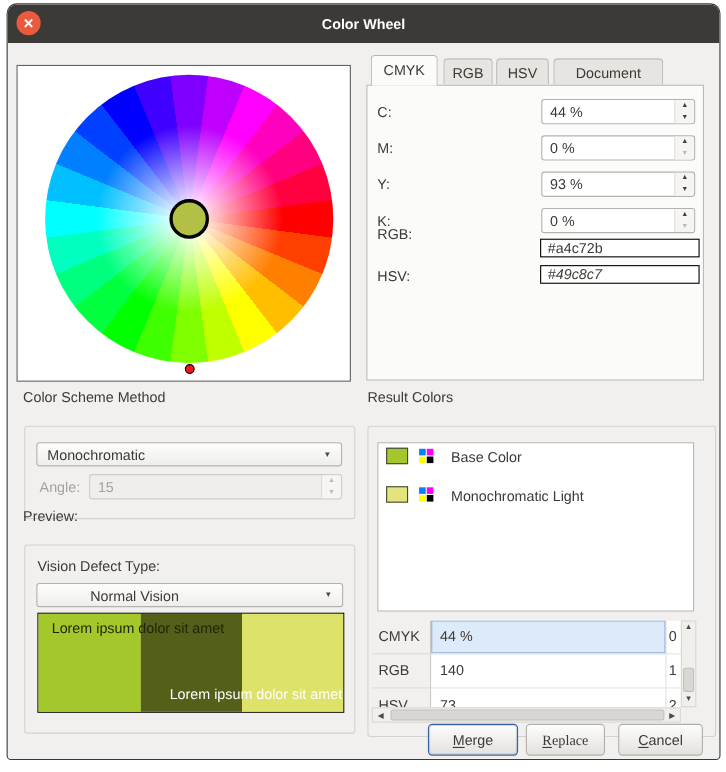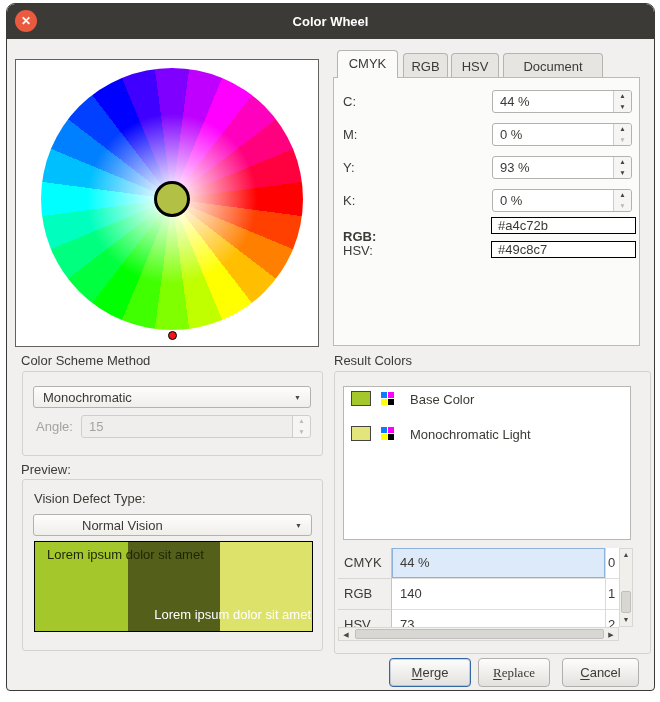--- a/index.html
+++ b/index.html
@@ -49,21 +49,21 @@
   .sf-text { flex:1; padding-left:7px; line-height:21px; }
   .spinner { width:18px; border-left:1px solid #cfcdc9; background:#f6f5f3;
     display:flex; flex-direction:column; border-radius:0 3px 3px 0; }
   .spinner span { flex:1; text-align:center; font-size:6.5px; line-height:10px; color:#43423e; cursor:pointer; }
   .spinner span.dim { color:#bcbab6; }
   .spinfield.disabled { background:#efeeec; border-color:#d0cecb; }
   .spinfield.disabled .sf-text { color:#a5a3a0; }
   .hexfield { position:absolute; width:145px; height:17px; background:#fff; border:1px solid #000;
     line-height:15px; padding-left:6px; }
 
-  .gb { position:absolute; border:1px solid #d4d2ce; border-radius:3px; }
+  .gb { position:absolute; border:1px solid #d4d2ce; border-radius:3px;margin-top:16px; }
   .dd { position:absolute; height:22px; background:linear-gradient(#fdfdfc,#efeeeb);
     border:1px solid #b4b2ae; border-radius:3px; display:flex; align-items:center;
     padding:0 9px; cursor:pointer; }
   .dd .dd-text { flex:1; }
   .dd .dd-arr { font-size:7px; color:#4a4843; }
 
   .preview-rect { position:absolute; border:1px solid #000; display:flex; }
   .band { height:100%; }
   .lorem-dark { position:absolute; left:12px; top:5px; color:#1c2603; white-space:nowrap; }
   .lorem-light { position:absolute; right:1px; bottom:9px; color:#ffffff; white-space:nowrap; }
@@ -156,24 +156,24 @@
         </span>
     </div>
     <div class="flabel" style="left:9px; top:115px;">K:</div>
     <div class="spinfield" style="left:158px; top:111px;">
       <span class="sf-text">0 %</span>
       <span class="spinner">
           <span>▲</span>
           <span class="dim">▼</span>
         </span>
     </div>
-    <div class="flabel" style="left:9px; top:151px;font-weight:bold;">RGB:</div>
+    <div class="flabel" style="left:9px; top:127px;">RGB:</div>
     <div class="hexfield" style="left:157px; top:139px;">#a4c72b</div>
     <div class="flabel" style="left:9px; top:165px;">HSV:</div>
-    <div class="hexfield" style="left:157px; top:163px;">#49c8c7</div>
+    <div class="hexfield" style="left:157px; top:163px;font-style:italic;">#49c8c7</div>
   </div>
 
   <div class="flabel" style="left:14px; top:349px;">Color Scheme Method</div>
   <div class="gb" style="left:15px; top:367px; width:301px; height:85px;">
     <div class="dd" style="left:10px; top:14px; width:278px;">
       <span class="dd-text">Monochromatic</span>
       <span class="dd-arr">▼</span>
     </div>
     <div class="flabel dim-label" style="left:13px; top:47px;">Angle:</div>
     <div class="spinfield disabled" style="left:58px; top:43px; width:230px;">

